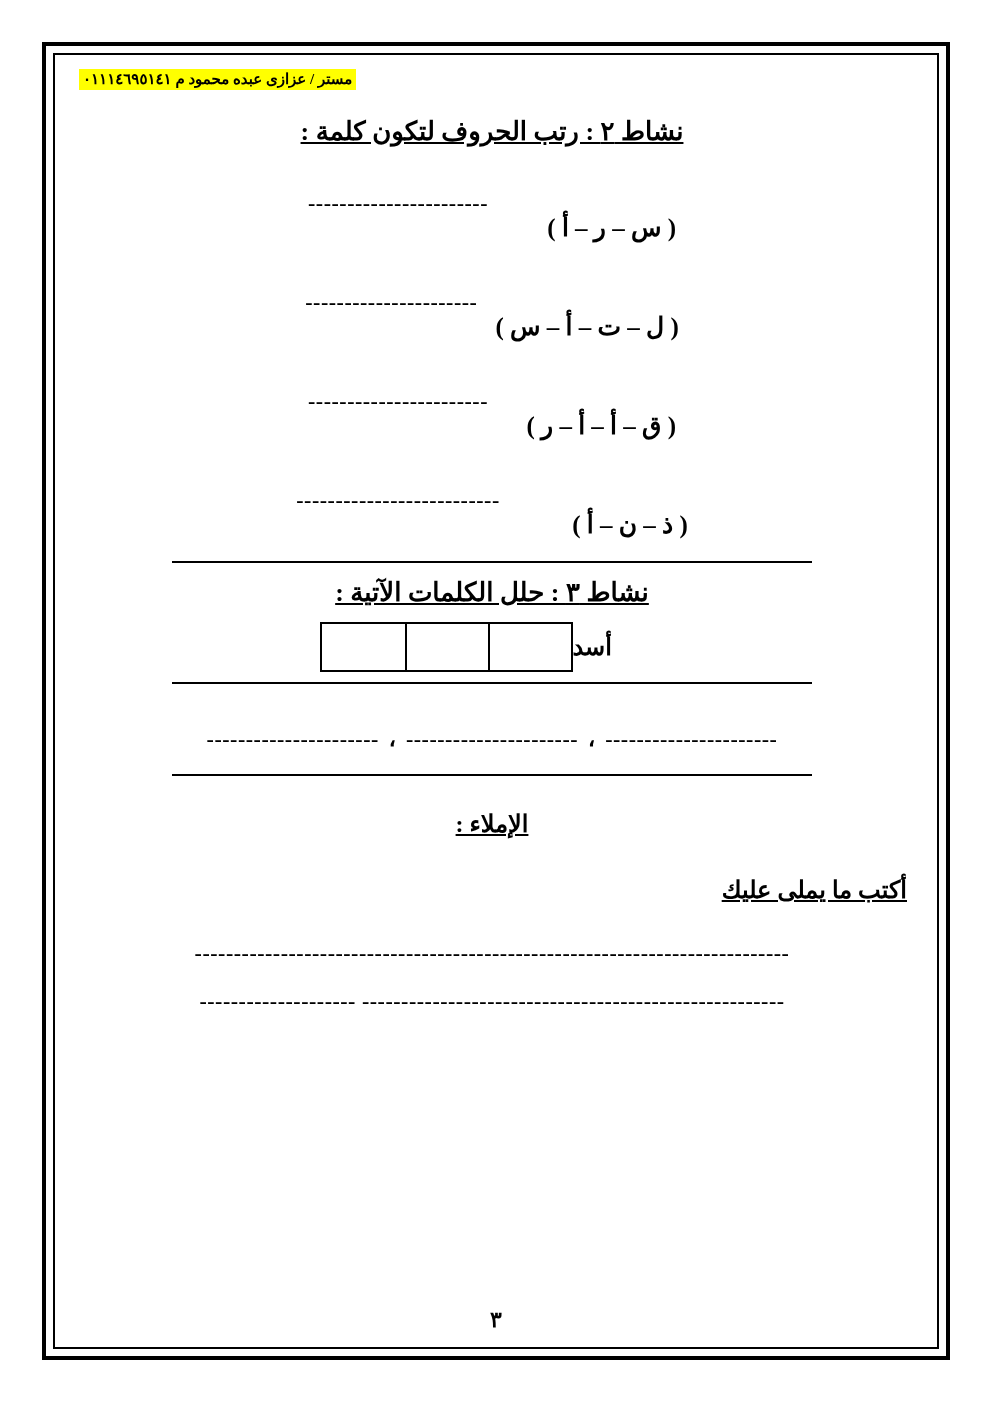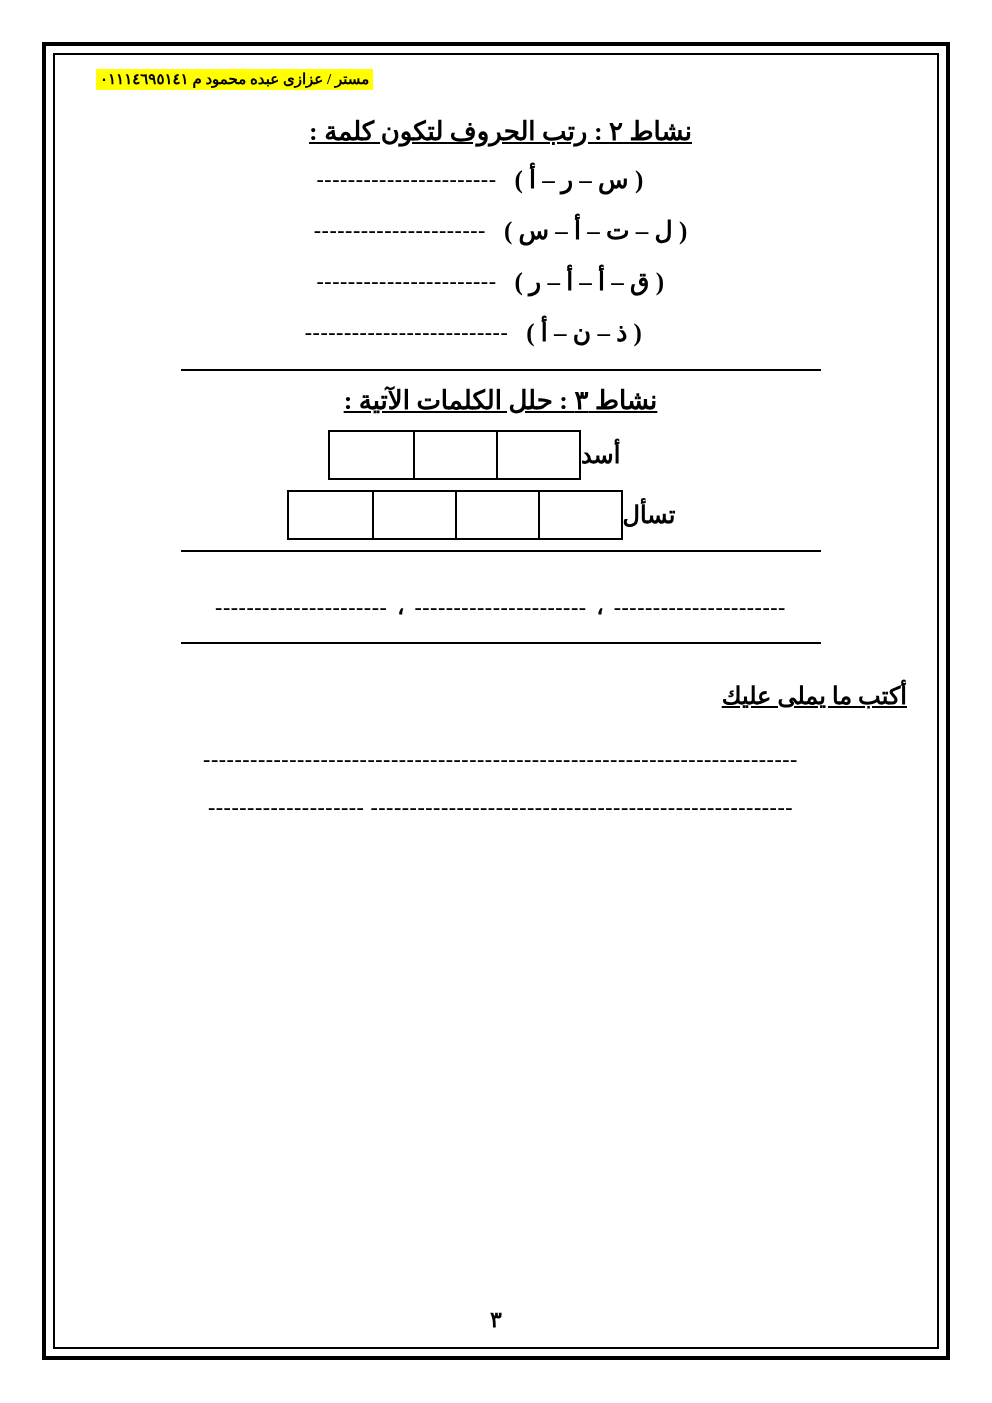--- a/index.html
+++ b/index.html
@@ -33,21 +33,21 @@
     border: 2px solid #000;
     box-sizing: border-box;
     overflow: hidden;
   }
   .content {
     position: absolute;
     left: 0;
     top: 0;
     right: 0;
     bottom: 0;
-    padding: 10px 30px 0 39px;
+    padding: 10px 30px 0 22px;
     box-sizing: border-box;
   }
 
   
   .stamp-row {
     text-align: left;
     padding-left: 2px;
     margin-top: 4px;
   }
   .stamp {
@@ -84,22 +84,23 @@
     display: flex;
     justify-content: center;
     align-items: center;
     font-size: 25px;
     font-weight: 700;
     margin: 0 0 22px 0;
     direction: rtl;
   }
   .letters-row .grp {
     min-width: 170px;
-    text-align: left;
+    text-align: right;
     white-space: nowrap;
+    margin-top: 48px;
   }
   .letters-row .dashes {
     font-size: 22px;
     font-weight: 700;
     letter-spacing: 0.5px;
     white-space: nowrap;
     margin-right: 18px;
   }
   .r1 .grp { margin-right: 0; }
 
@@ -242,44 +243,36 @@
 
       <div class="analysis">
         <div class="ana-row">
           <span class="ana-word">أسد</span>
           <span class="boxes">
             <span class="cell"></span>
             <span class="cell"></span>
             <span class="cell"></span>
           </span>
         </div>
-        <div class="ana-row offset-a">
-          <span class="ana-word">تسأل</span>
-          <span class="boxes">
-            <span class="cell"></span>
-            <span class="cell"></span>
-            <span class="cell"></span>
-            <span class="cell"></span>
-          </span>
-        </div>
       </div>
 
       <div class="divider"></div>
 
 
       <div class="blanks-row">
         <span class="seg">----------------------</span>
         <span class="comma">،</span>
         <span class="seg">----------------------</span>
         <span class="comma">،</span>
         <span class="seg">----------------------</span>
       </div>
 
       <div class="rule"></div>
 
+      <div class="dictation-head">الإملاء :</div>
       <div class="dictation-sub">أكتب ما يملى عليك</div>
 
       <div class="dash-line">----------------------------------------------------------------------------</div>
       <div class="dash-line second">------------------------------------------------------ --------------------</div>
 
     </div>
     <div class="page-num">٣</div>
   </div>
 </div>
 

